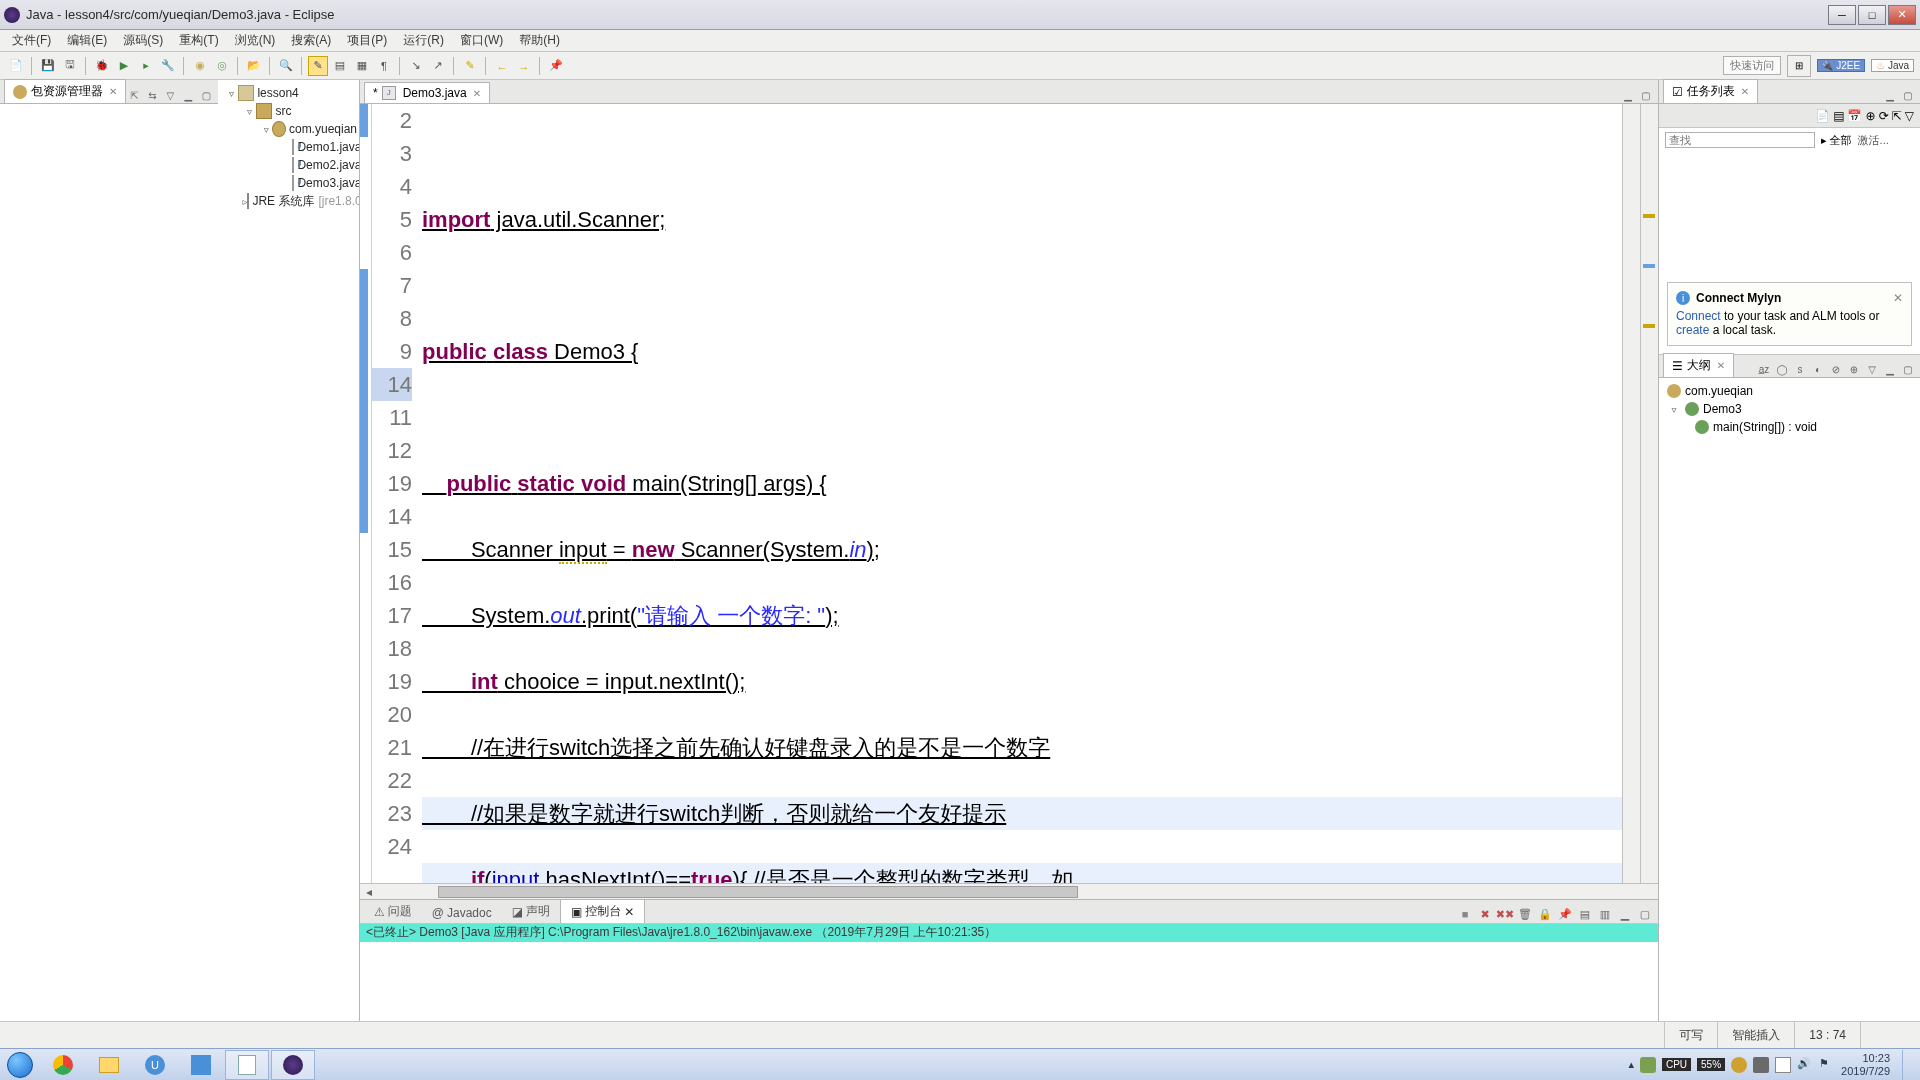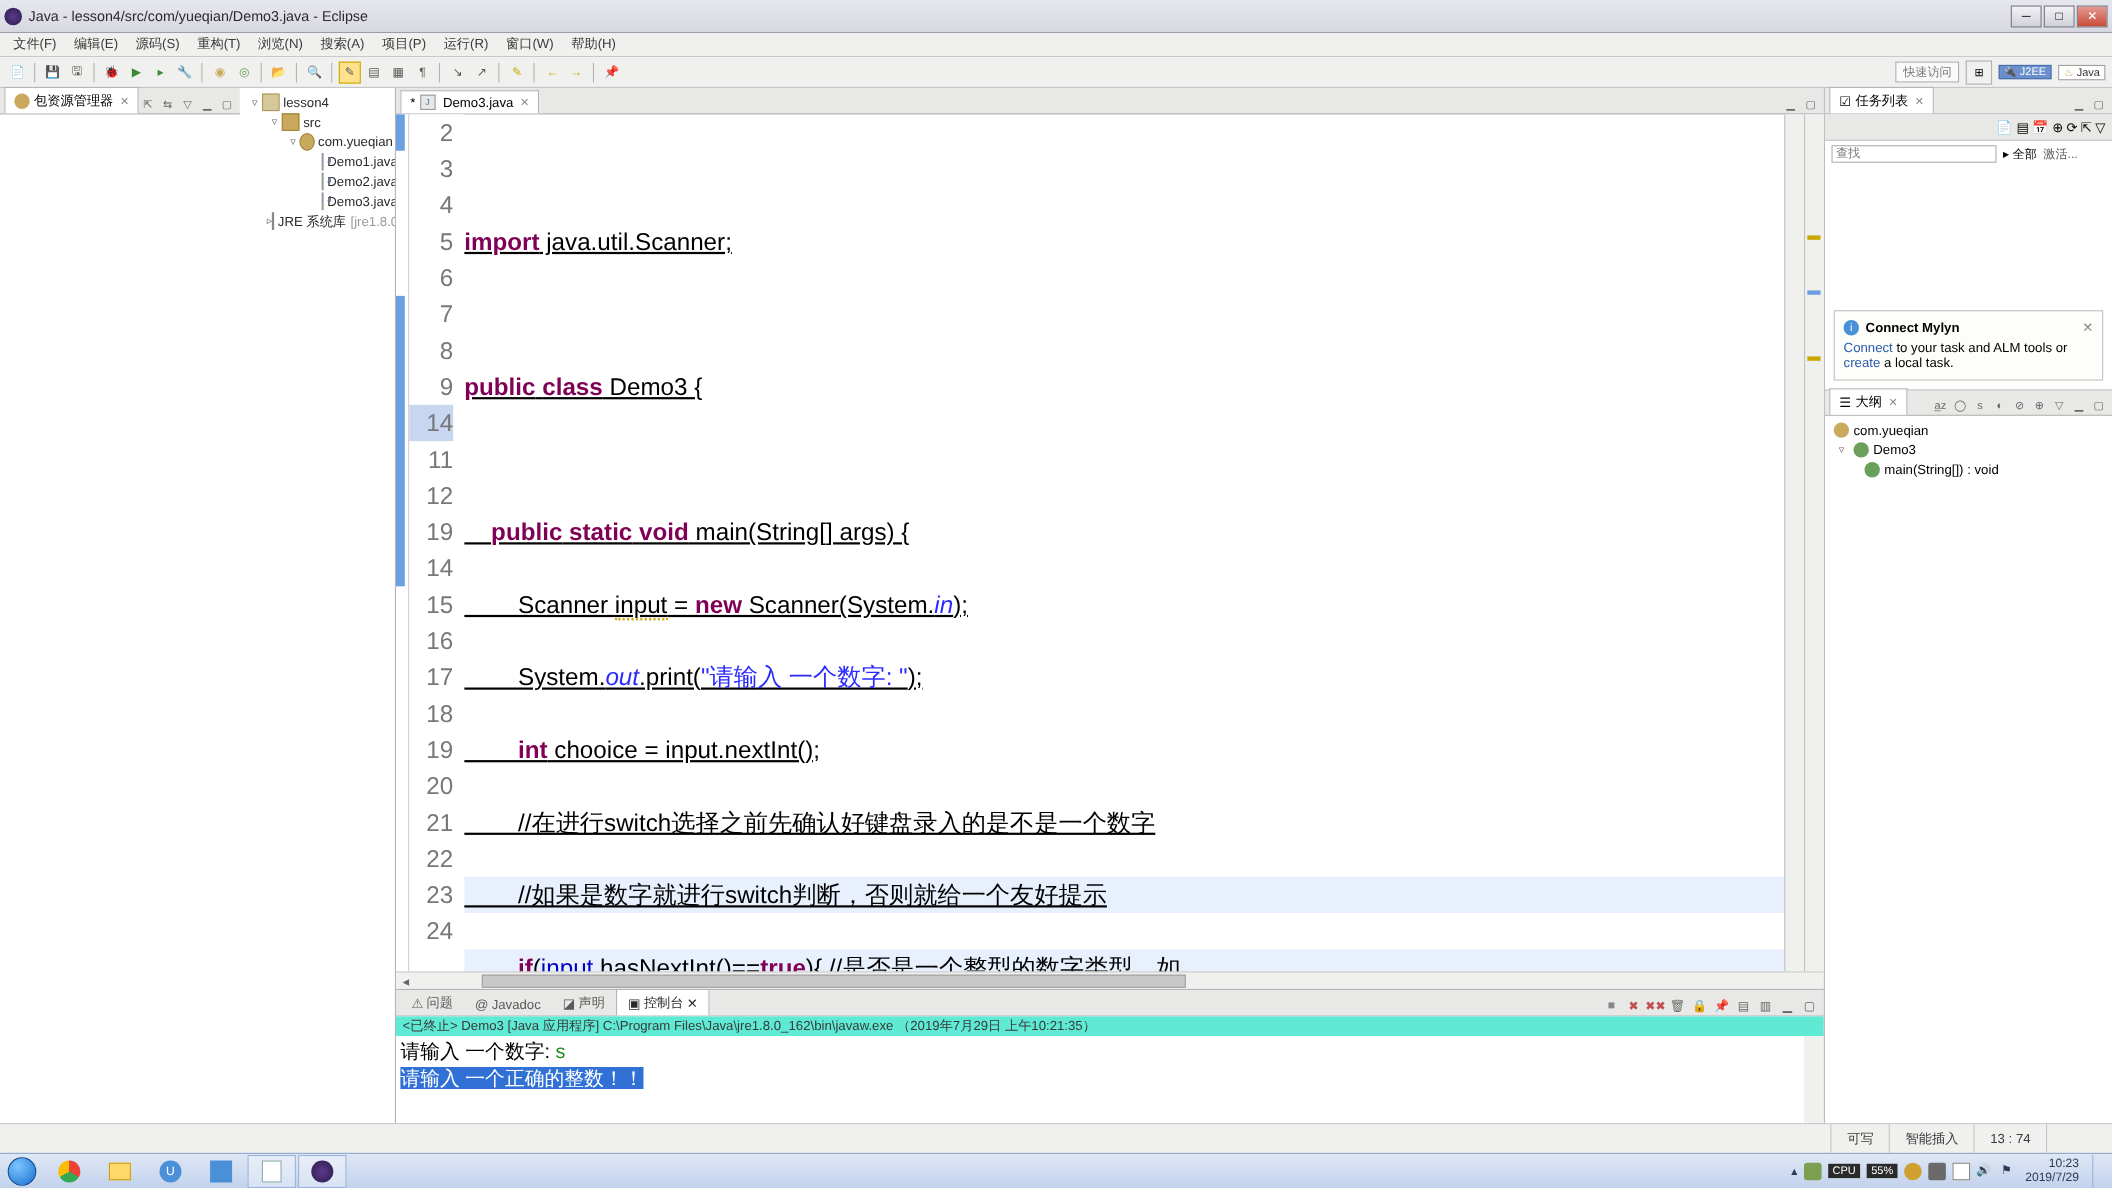--- a/index.html
+++ b/index.html
@@ -339,27 +339,20 @@
           <div class="mini">🗑</div>
           <div class="mini">🔒</div>
           <div class="mini">📌</div>
           <div class="mini">▤</div>
           <div class="mini">▥</div>
           <div class="mini">▁</div>
           <div class="mini">▢</div>
         </div>
       </div>
       <div class="termline">&lt;已终止&gt; Demo3 [Java 应用程序] C:\Program Files\Java\jre1.8.0_162\bin\javaw.exe （2019年7月29日 上午10:21:35）</div>
-      <div style="display:flex;flex:1;min-height:0">
-        <div class="console">
-          <div class="consline"><span>请输入 一个数字: </span><span class="consin">s</span></div>
-          <div class="consline"><span class="conssel">请输入 一个正确的整数！！</span></div>
-        </div>
-        <div class="cscroll"></div>
-      </div>
     </div>
   </div>
 
   <div class="rightpanel">
     <div class="viewtabs">
       <div class="viewtab">
         <span>☑</span>
         <span>任务列表</span>
         <span class="closex">✕</span>
       </div>

